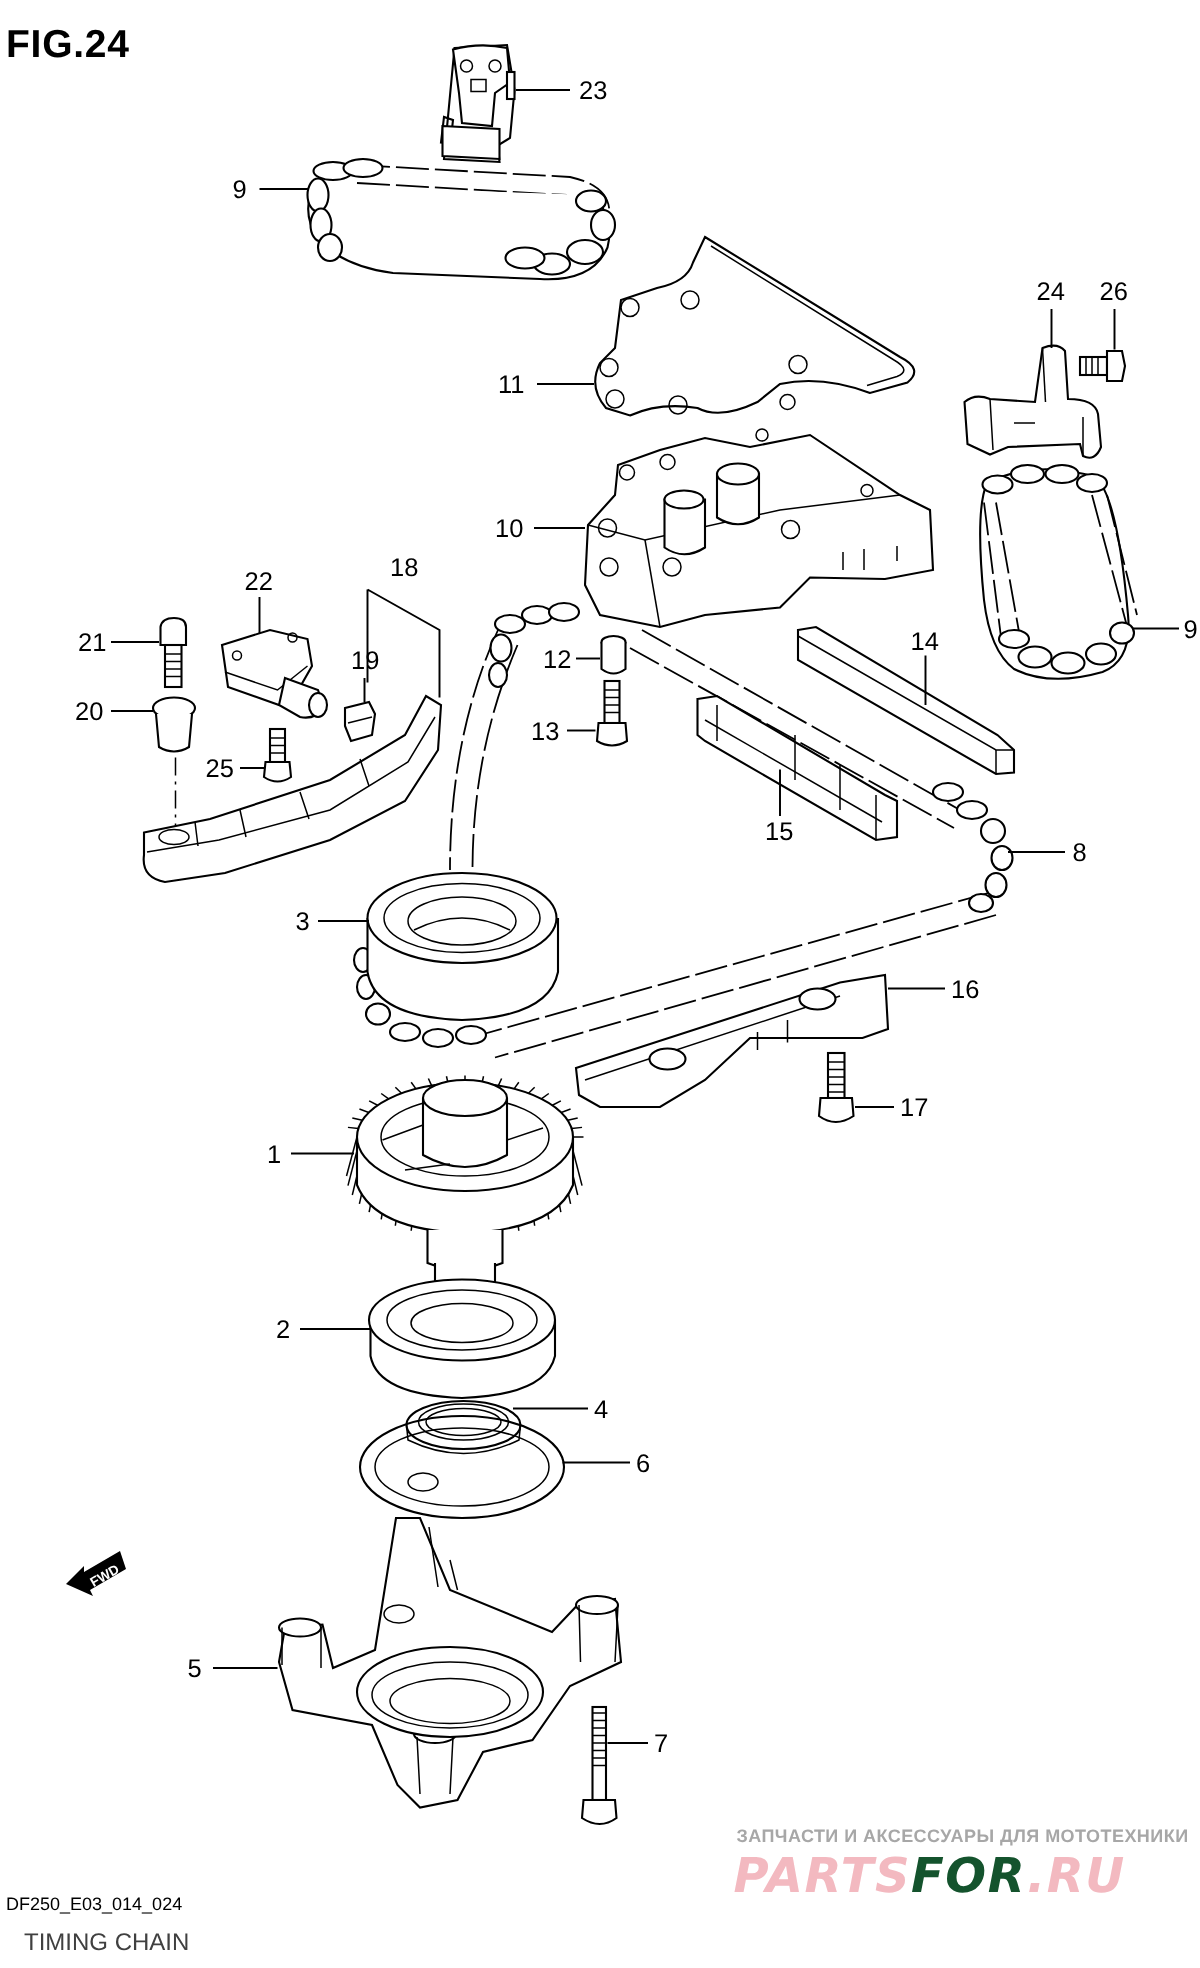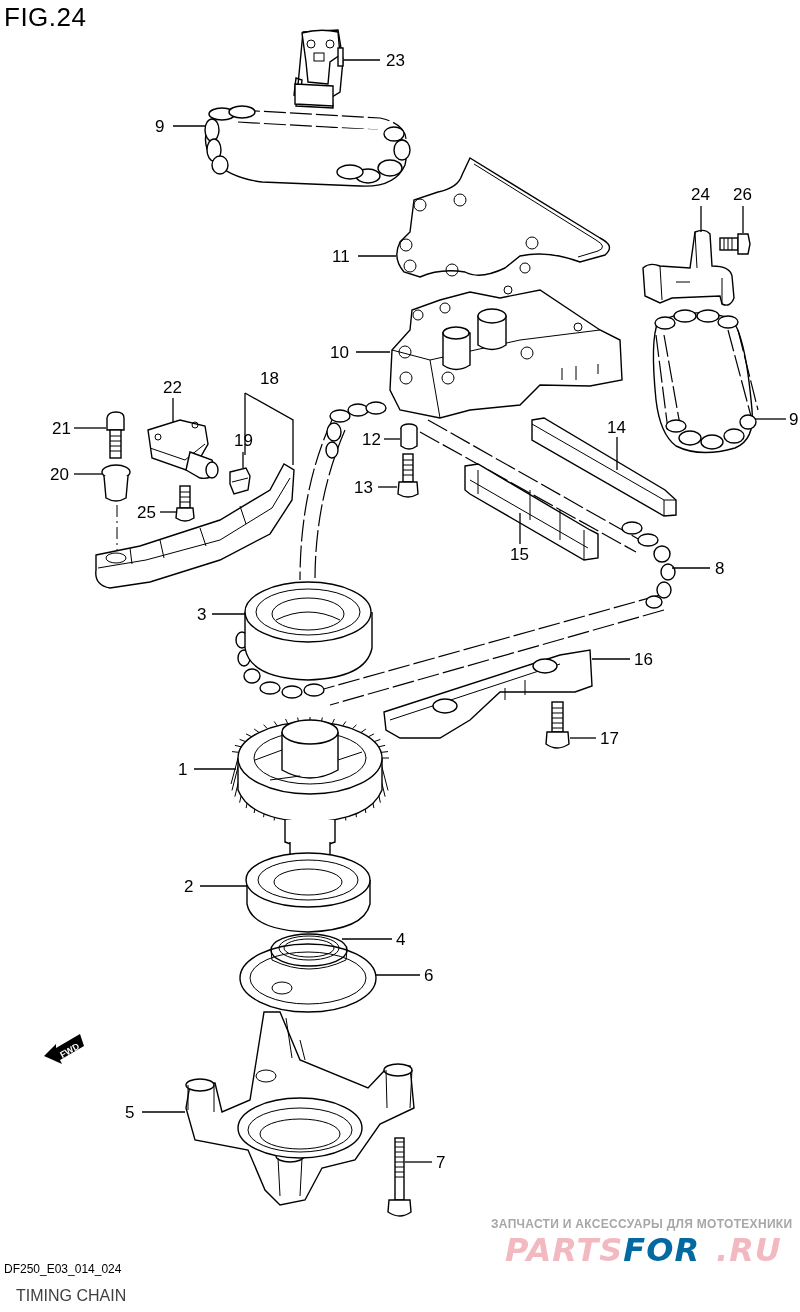--- a/index.html
+++ b/index.html
@@ -1,24 +1,24 @@
 <!DOCTYPE html>
 <html><head>
 <meta charset="utf-8">
 <style>
   html, body { margin: 0; padding: 0; background: #ffffff; }
   body { width: 800px; height: 1312px; position: relative; overflow: hidden; font-family: "Liberation Sans", sans-serif; }
   #diagram { position: absolute; left: 0; top: 0; width: 800px; height: 1312px; }
-  .fig-title { position: absolute; left: 4px; top: 2px; font-size: 26px; font-weight: normal; color: #000; letter-spacing: 0.5px; }
+  .fig-title { position: absolute; left: 4px; top: 14px; font-size: 26px; font-weight: bold; color: #000; letter-spacing: 0.5px; }
   .footer-code { position: absolute; left: 4px; top: 1262px; font-size: 12px; color: #000; }
   .footer-name { position: absolute; left: 16px; top: 1287px; font-size: 16px; color: #404040; }
   .wm-top { position: absolute; left: 491px; top: 1217px; font-size: 12px; font-weight: bold; color: #a7a7a7; letter-spacing: 0.3px; text-align: center; }
   .wm-logo { position: absolute; left: 489px; top: 1231px; font-size: 32px; font-weight: bold; font-style: italic; letter-spacing: 1px; font-family: "DejaVu Sans", sans-serif; }
-  .wm-logo .pink { color: #f3b9c0; margin-left: 16px; }
-  .wm-logo .gray { color: #0369a1; }
+  .wm-logo .pink { color: #f3b9c0; }
+  .wm-logo .gray { color: #14532d; }
   svg text.callout { font-family: "Liberation Sans", sans-serif; font-size: 17px; fill: #000; }
   .ln { stroke: #000; stroke-width: 1.3; fill: none; }
   .part { stroke: #000; stroke-width: 1.4; fill: #fff; }
   .thin { stroke: #000; stroke-width: 1; fill: none; }
   .dash { stroke: #000; stroke-width: 1.2; fill: none; stroke-dasharray: 22 4; }
 </style>
 </head>
 <body>
 
 <div class="fig-title">FIG.24</div>

